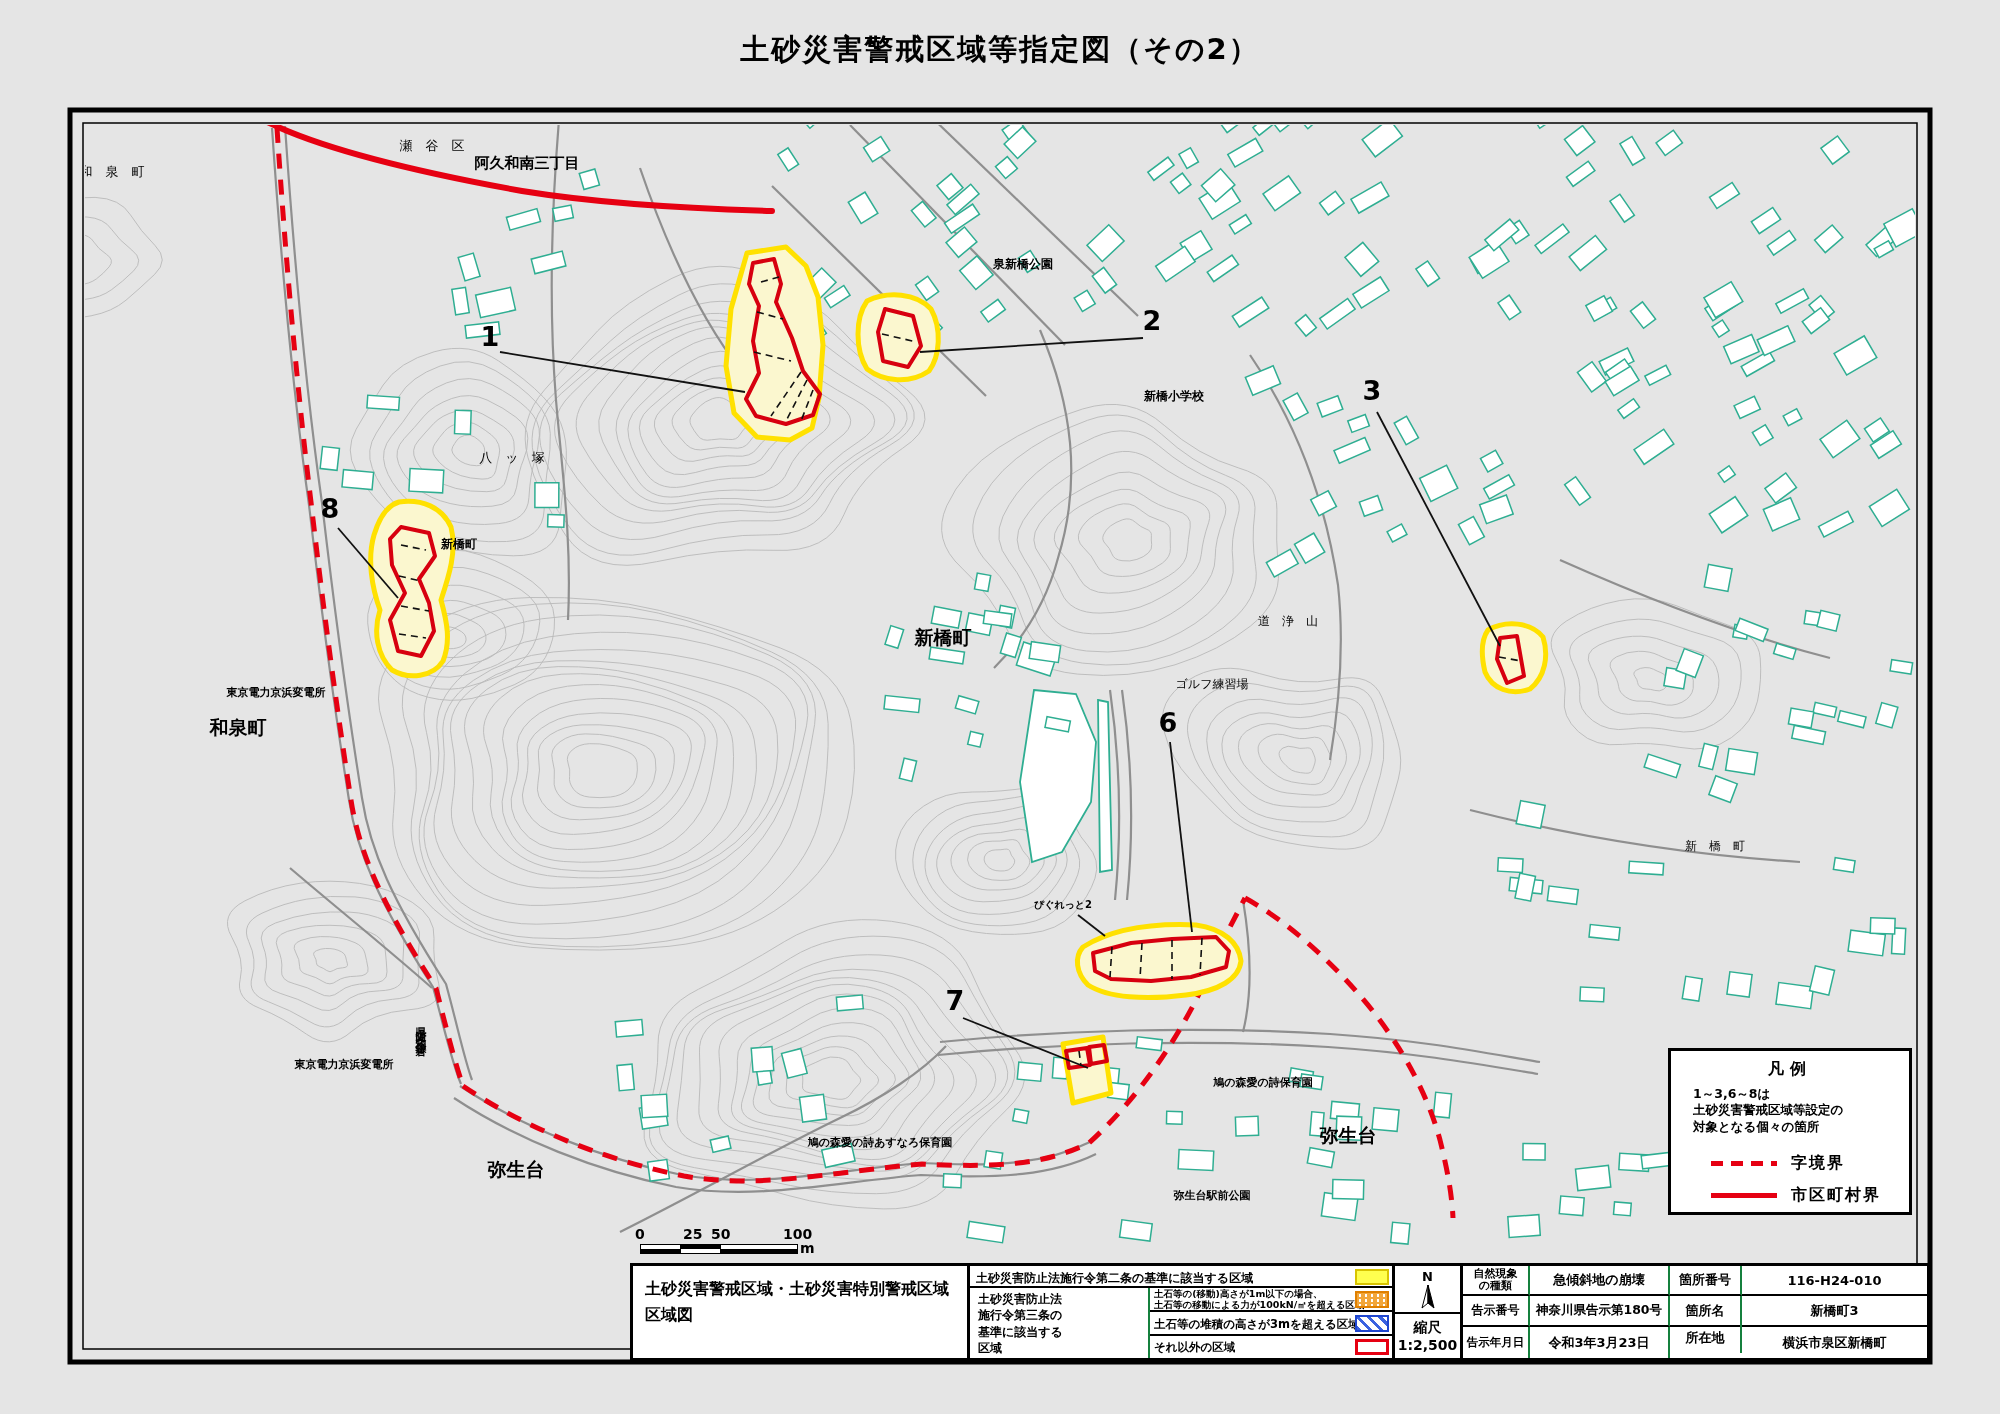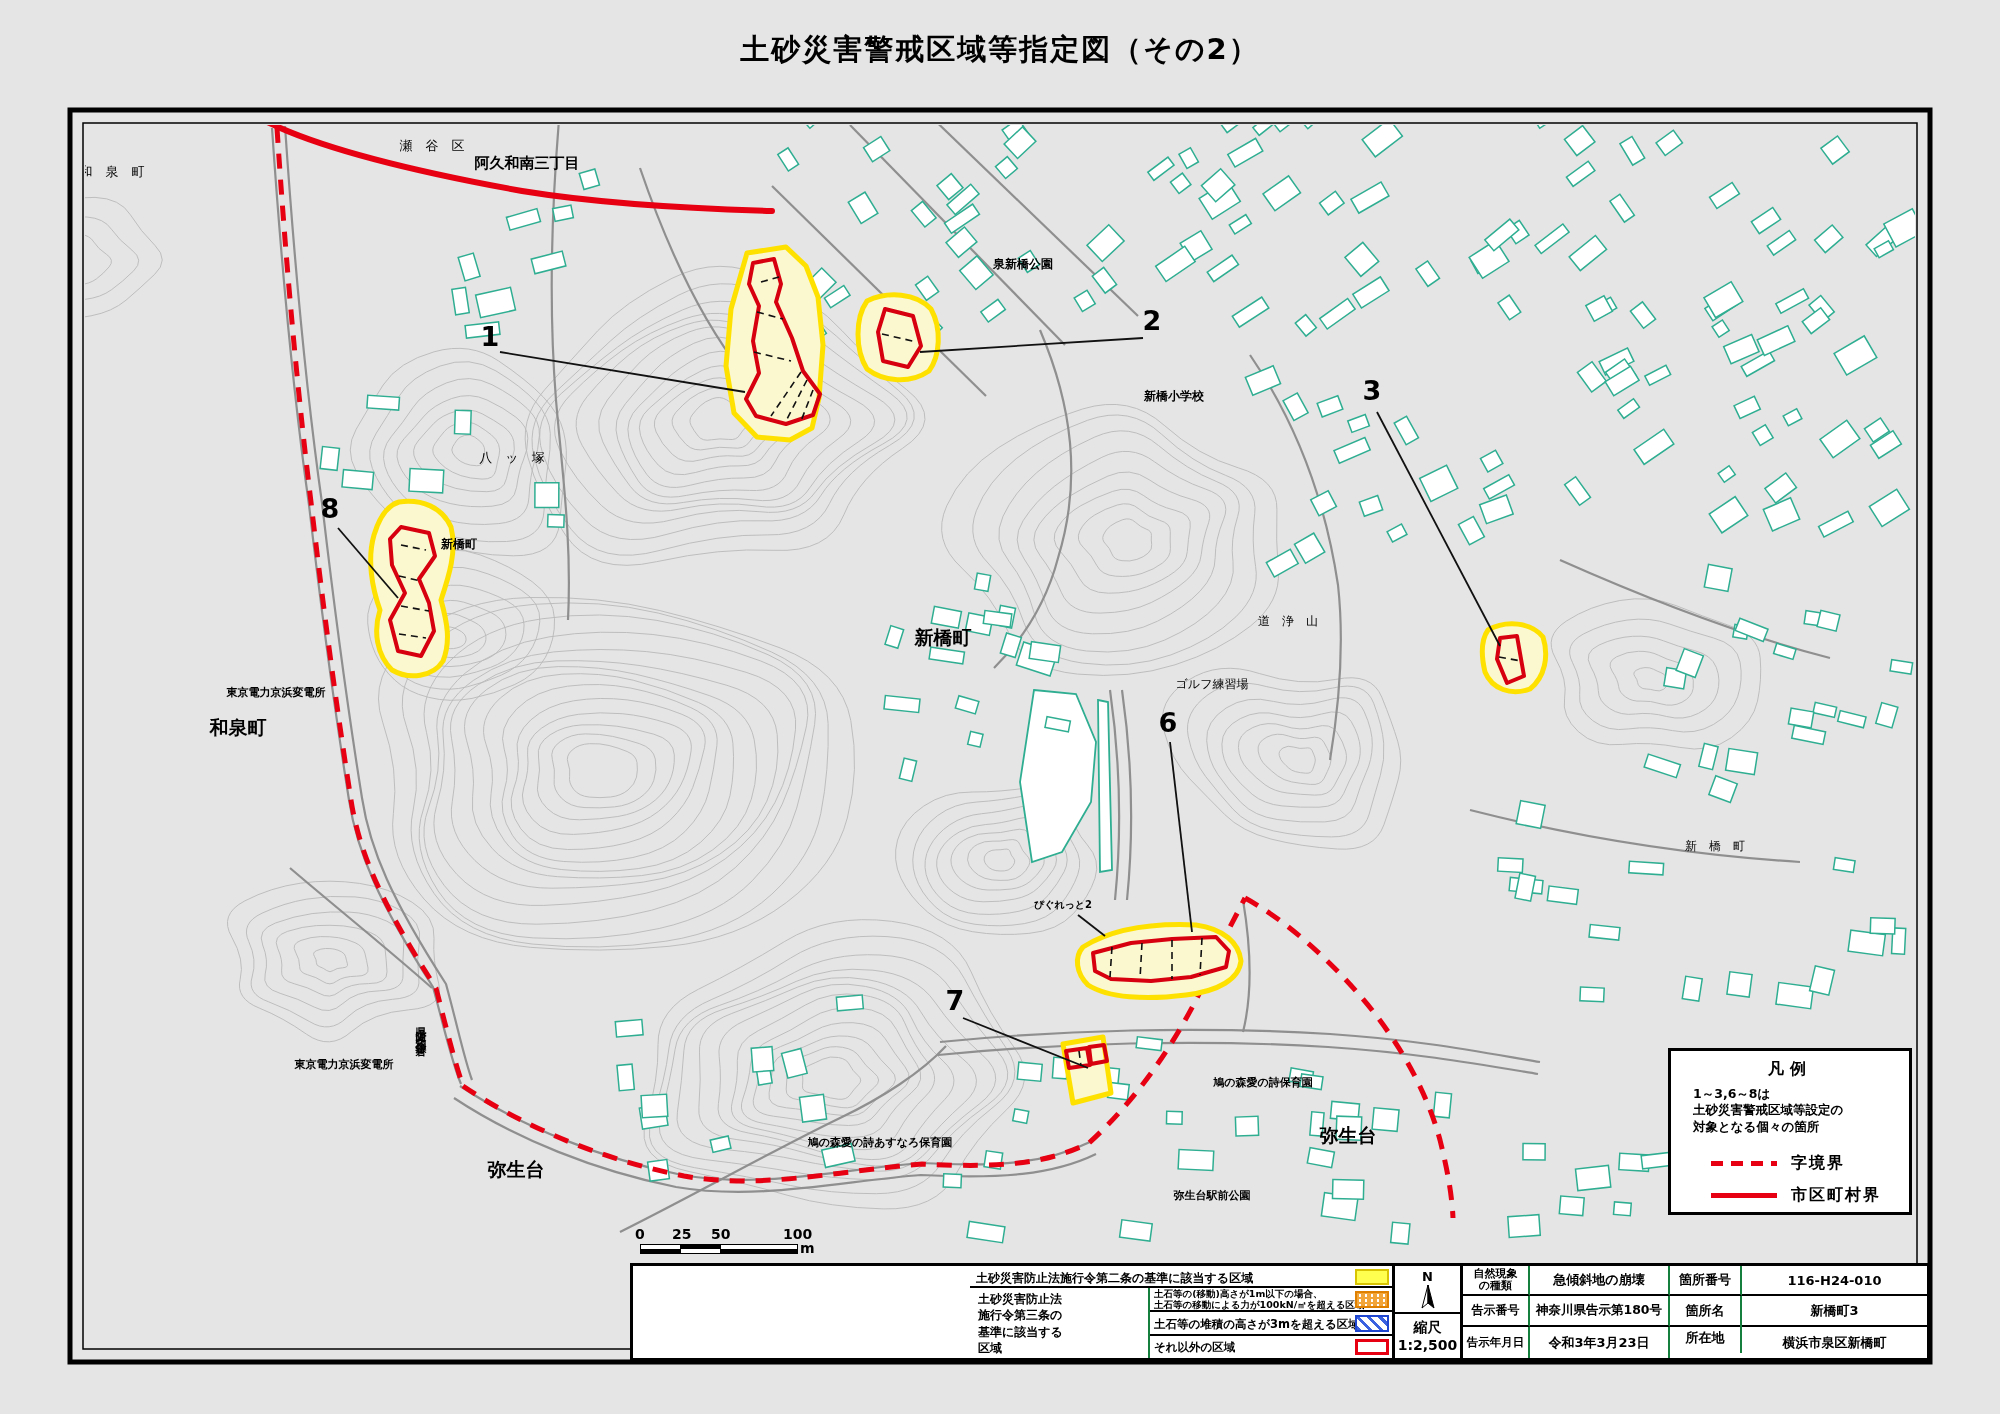--- a/index.html
+++ b/index.html
@@ -998,40 +998,46 @@
       <div class="lb-line-label">字境界</div>
     </div>
     <div class="lb-row" style="top:134px;">
       <div class="lb-solid-sample"></div>
       <div class="lb-line-label">市区町村界</div>
     </div>
   </div>
 
   <div id="scalebar">
     <span class="tick" style="left:7px;">0</span>
-    <span class="tick" style="left:44px;text-align:center;">25</span>
+    <span class="tick" style="left:55px;text-align:center;">25</span>
     <span class="tick" style="left:83px;">50</span>
     <span class="tick" style="left:155px;">100</span>
     <div id="sb-bar">
       <div class="sb-row">
         <div class="sb-seg" style="width:40px;background:#fff;"></div>
         <div class="sb-seg" style="width:40px;background:#000;"></div>
         <div class="sb-seg" style="width:76px;background:#fff;border-right:none;"></div>
       </div>
       <div class="sb-row">
         <div class="sb-seg" style="width:40px;background:#000;"></div>
         <div class="sb-seg" style="width:40px;background:#fff;"></div>
         <div class="sb-seg" style="width:76px;background:#000;border-right:none;"></div>
       </div>
     </div>
     <span id="sb-unit">m</span>
   </div>
 
   <div id="infotable">
 
+    <div class="cell br3" style="left:0;top:0;width:337px;height:92px;padding:10px 12px;">
+      <div style="font-size:16px;font-weight:bold;line-height:1.6;">
+        <div>土砂災害警戒区域・土砂災害特別警戒区域</div>
+        <div>区域図</div>
+      </div>
+    </div>
 
     <div class="cell bb" style="left:337px;top:0;width:422px;height:22px;">
       <div style="padding:4px 0 0 6px;font-size:12px;font-weight:bold;">土砂災害防止法施行令第二条の基準に該当する区域</div>
     </div>
 
     <div class="cell br" style="left:337px;top:22px;width:180px;height:70px;padding:3px 0 0 8px;">
       <div style="font-size:12px;font-weight:bold;line-height:1.37;">
         <div>土砂災害防止法</div>
         <div>施行令第三条の</div>
         <div>基準に該当する</div>

